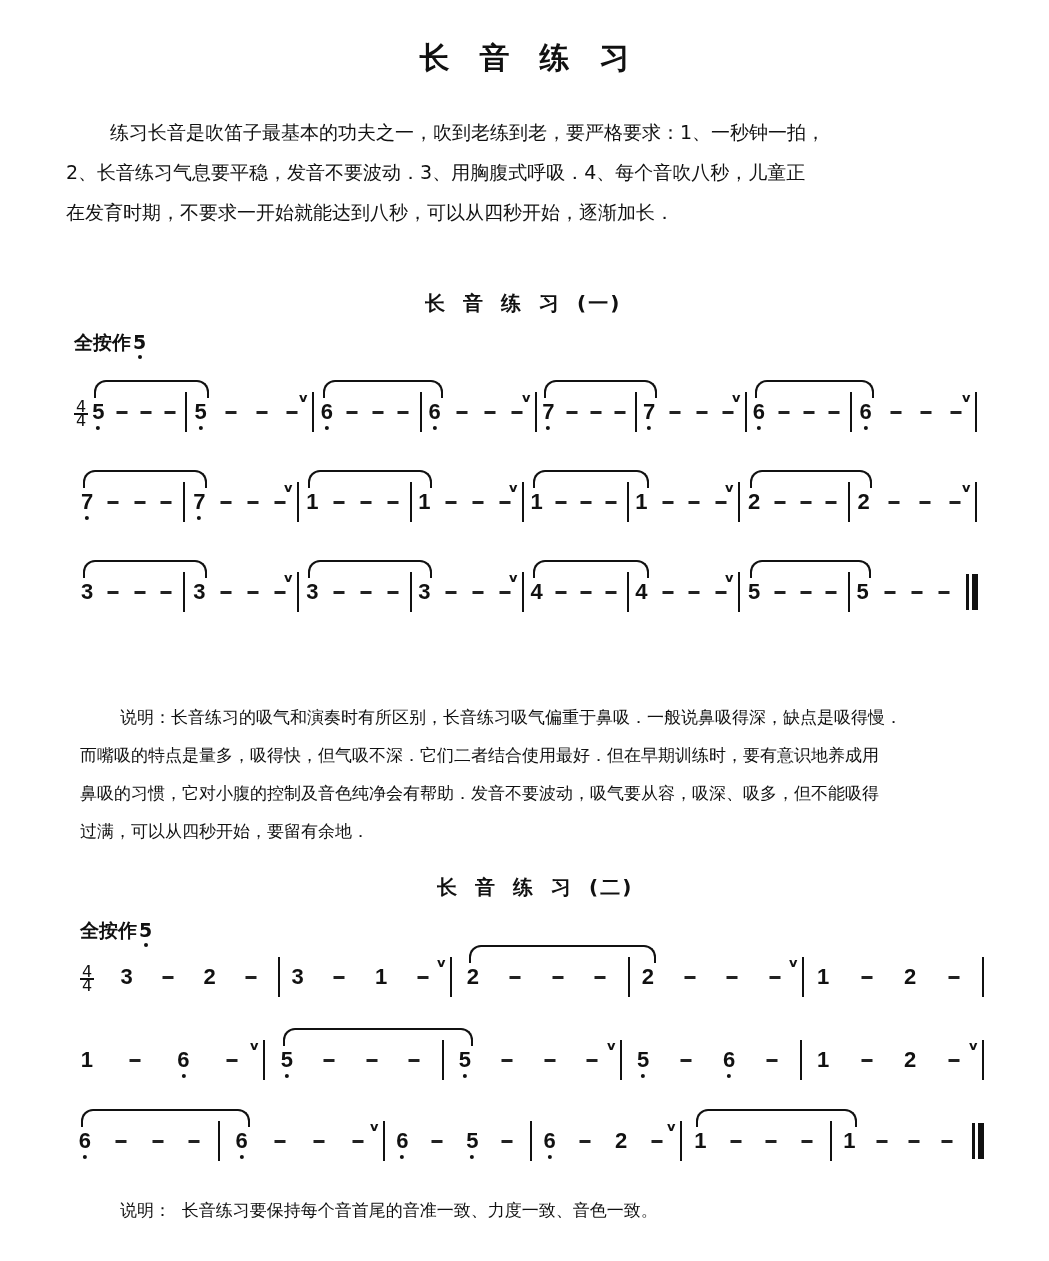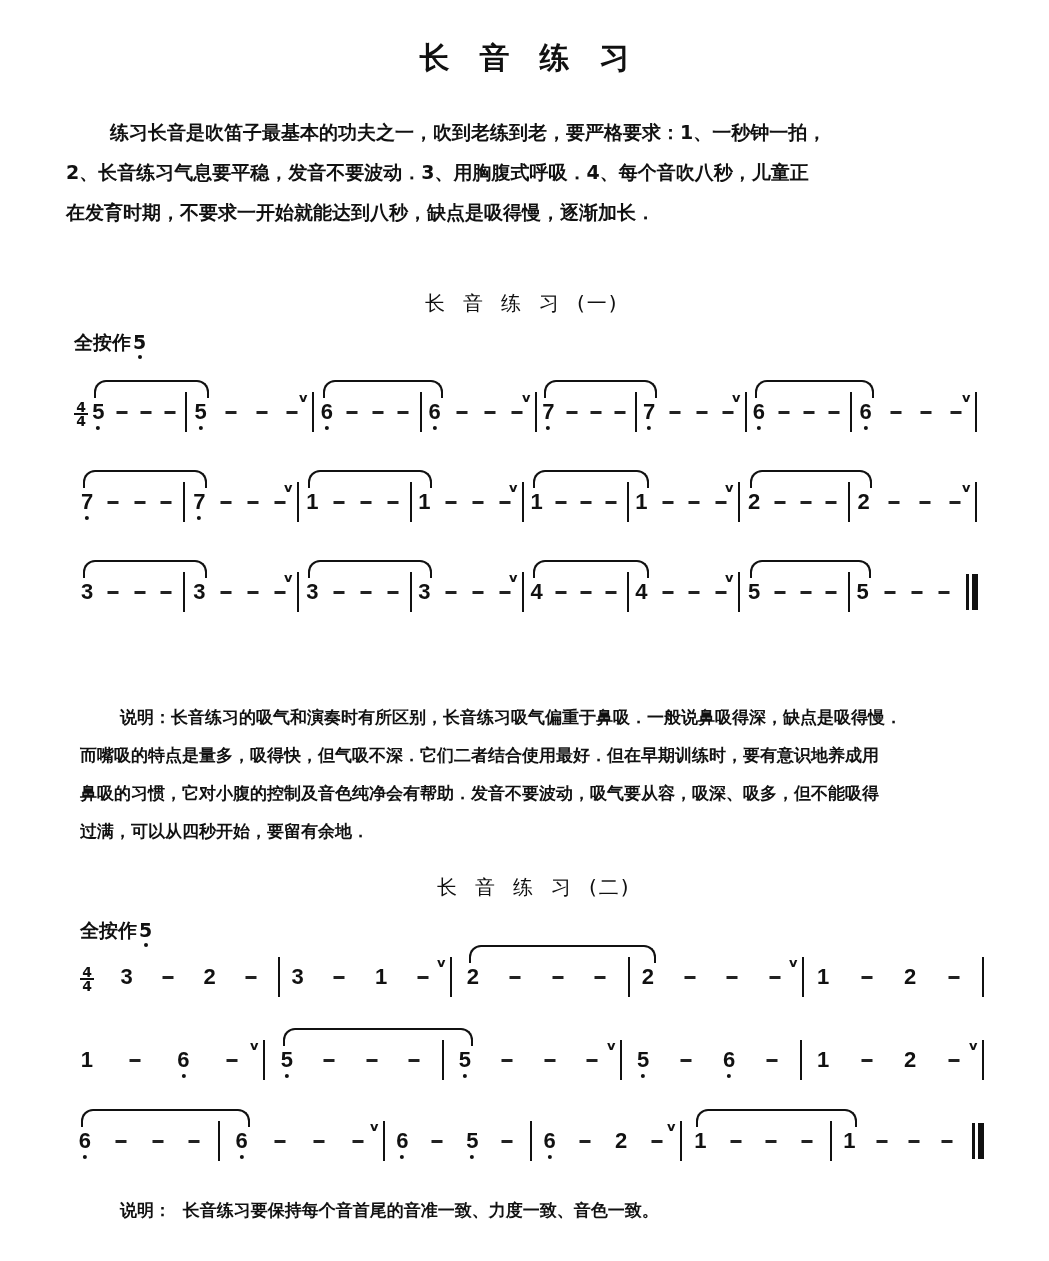--- a/index.html
+++ b/index.html
@@ -1,48 +1,48 @@
 <!DOCTYPE html>
 <html><head>
 <meta charset="utf-8">
 <style>
   html, body { margin: 0; padding: 0; background: #ffffff; }
   body { width: 1049px; height: 1261px; position: relative; overflow: hidden;
          font-family: "DejaVu Sans", "Liberation Sans", sans-serif; color: #111; }
   .abs { position: absolute; }
   .title { left: 0; width: 1049px; top: 38px; text-align: center; font-size: 30px;
            font-weight: bold; letter-spacing: 30px; text-indent: 30px; }
-  .para { font-size: 19px; font-weight: bold; line-height: 41px; }
-  .subtitle { font-size: 20px; font-weight: normal; letter-spacing: 18px; white-space: nowrap; }
+  .para { font-size: 19px; font-weight: normal; line-height: 41px; }
+  .subtitle { font-size: 20px; font-weight: bold; letter-spacing: 18px; white-space: nowrap; }
   .subtitle .paren { letter-spacing: 2px; }
   .fingering { font-size: 19px; font-weight: bold; white-space: nowrap; }
   .fingering .n { position: relative; display: inline-block; margin-left: 2px; }
   .fingering .n::after { content: ""; position: absolute; left: 50%; bottom: -6px; width: 4px; height: 4px;
                          margin-left: -2px; background: #111; border-radius: 50%; }
   .note { position: absolute; font-size: 22px; font-weight: bold; transform: translateX(-50%);
           font-family: "Liberation Sans", sans-serif; line-height: 24px; }
   .note.low::after { content: ""; position: absolute; left: 50%; bottom: -6px; width: 4px; height: 4px;
                      margin-left: -2px; background: #111; border-radius: 50%; }
   .dash { position: absolute; width: 11px; height: 3px; background: #222; transform: translateX(-50%); }
   .bar { position: absolute; width: 2px; background: #111; }
   .dbar { position: absolute; width: 3px; background: #111; }
   .dbar2 { position: absolute; width: 6px; background: #111; }
   .breath { position: absolute; font-size: 13px; font-weight: bold; }
   .tie { position: absolute; border: 2px solid #111; border-bottom: none; border-radius: 12px 12px 0 0; height: 16px; }
-  .timesig { position: absolute; font-size: 14px; font-weight: bold; line-height: 10px; text-align: center; width: 14px; }
+  .timesig { position: absolute; font-size: 16px; font-weight: normal; line-height: 10px; text-align: center; width: 14px; }
   .timesig .line { display: block; height: 2px; background: #111; margin: 1px 0; }
 </style>
 </head>
 <body>
 
 <div class="abs title">长音练习</div>
 
 <div class="abs para" style="left:110px; top:112px; width:900px;">练习长音是吹笛子最基本的功夫之一，吹到老练到老，要严格要求：1、一秒钟一拍，</div>
 <div class="abs para" style="left:66px; top:152px; width:940px;">2、长音练习气息要平稳，发音不要波动．3、用胸腹式呼吸．4、每个音吹八秒，儿童正</div>
-<div class="abs para" style="left:66px; top:192px; width:940px;">在发育时期，不要求一开始就能达到八秒，缺点是吸得慢，逐渐加长．</div>
+<div class="abs para" style="left:66px; top:192px; width:940px;">在发育时期，不要求一开始就能达到八秒，可以从四秒开始，逐渐加长．</div>
 
 <div class="abs subtitle" style="left:425px; top:290px;">
   <span>长音练习</span><span class="paren">(一)</span>
 </div>
 <div class="abs fingering" style="left:74px; top:330px;">
   <span>全按作</span><span class="n">5</span>
 </div>
 <div class="timesig" style="left:74px; top:402px;">
   <span>4</span><span class="line"></span><span>4</span>
 </div>

